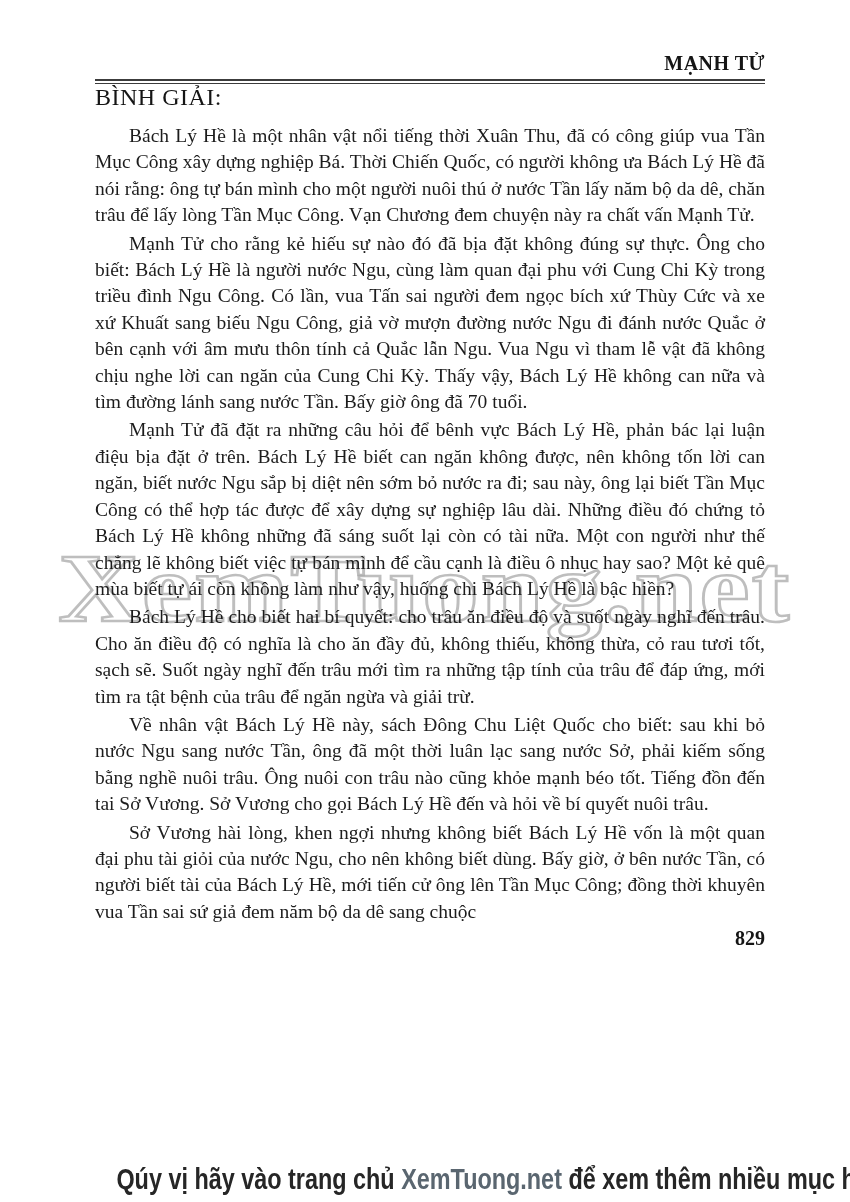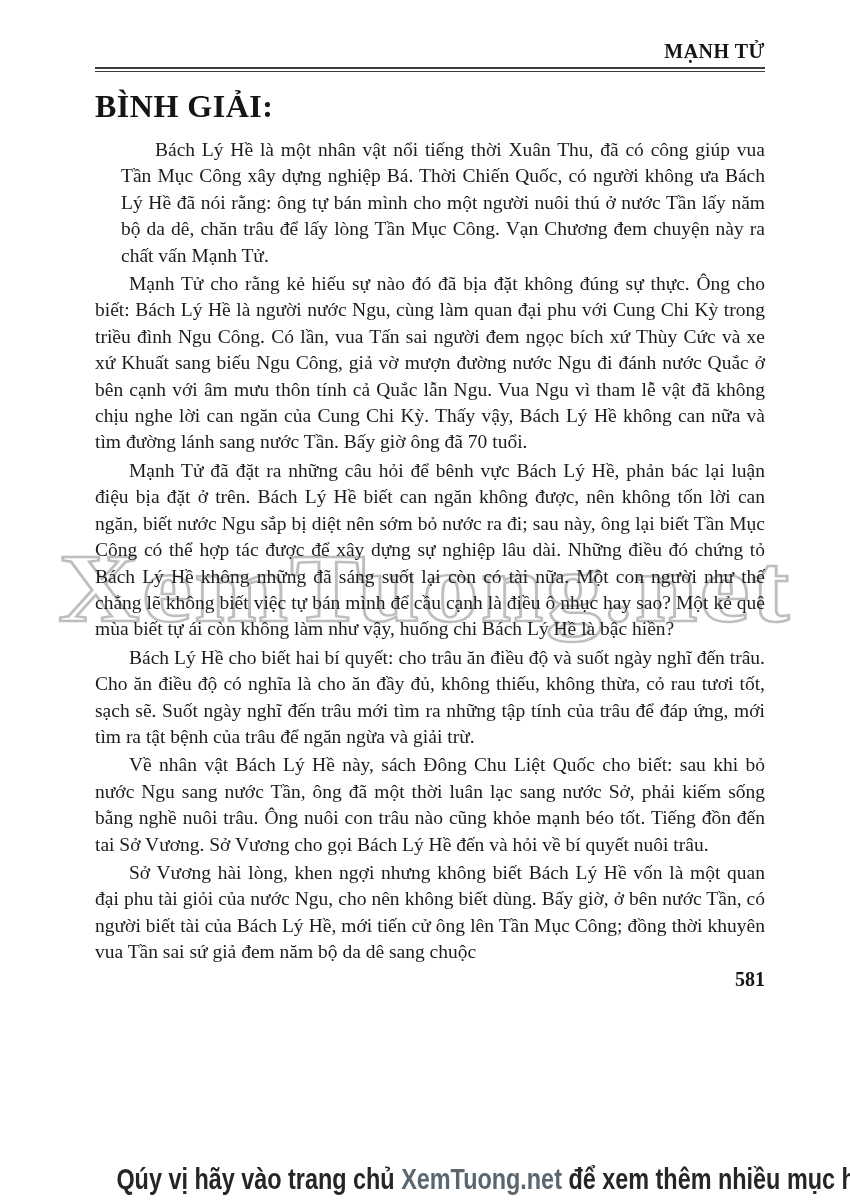--- a/index.html
+++ b/index.html
@@ -35,52 +35,51 @@
 
   .content {
     position: absolute;
     left: 95px;
     top: 0;
     width: 670px;
     z-index: 1;
   }
 
   .running-header {
-    margin-top: 40px;
+    margin-top: 52px;
     text-align: right;
     font-weight: bold;
     font-size: 20px;
     letter-spacing: 0.5px;
     color: #151515;
   }
 
   .header-rule {
     margin-top: 4px;
     height: 5px;
     border-top: 2px solid #3c3c3c;
     border-bottom: 1px solid #3c3c3c;
   }
 
   .section-heading {
-    margin-top: 16px;
-    font-weight: bold;
-    font-size: 32px;
+    font-weight: normal;
+    font-size: 24px;
     letter-spacing: 0.5px;
     color: #151515;
   }
 
   .body-text p {
     margin-top: 2px;
     font-size: 19.5px;
     line-height: 26.4px;
     text-align: justify;
     text-indent: 34px;
     color: #1c1c1c;
   }
-  .body-text p:first-child { margin-top: 12px; margin-left: 26px; }
+  .body-text p:first-child { margin-top: 12px; }
 
   .page-number {
     margin-top: 2px;
     text-align: right;
     font-weight: bold;
     font-size: 20px;
     color: #151515;
   }
 
   .footer {
@@ -120,21 +119,21 @@
 
     <div class="body-text">
       <p>Bách Lý Hề là một nhân vật nổi tiếng thời Xuân Thu, đã có công giúp vua Tần Mục Công xây dựng nghiệp Bá. Thời Chiến Quốc, có người không ưa Bách Lý Hề đã nói rằng: ông tự bán mình cho một người nuôi thú ở nước Tần lấy năm bộ da dê, chăn trâu để lấy lòng Tần Mục Công. Vạn Chương đem chuyện này ra chất vấn Mạnh Tử.</p>
       <p>Mạnh Tử cho rằng kẻ hiếu sự nào đó đã bịa đặt không đúng sự thực. Ông cho biết: Bách Lý Hề là người nước Ngu, cùng làm quan đại phu với Cung Chi Kỳ trong triều đình Ngu Công. Có lần, vua Tấn sai người đem ngọc bích xứ Thùy Cức và xe xứ Khuất sang biếu Ngu Công, giả vờ mượn đường nước Ngu đi đánh nước Quắc ở bên cạnh với âm mưu thôn tính cả Quắc lẫn Ngu. Vua Ngu vì tham lễ vật đã không chịu nghe lời can ngăn của Cung Chi Kỳ. Thấy vậy, Bách Lý Hề không can nữa và tìm đường lánh sang nước Tần. Bấy giờ ông đã 70 tuổi.</p>
       <p>Mạnh Tử đã đặt ra những câu hỏi để bênh vực Bách Lý Hề, phản bác lại luận điệu bịa đặt ở trên. Bách Lý Hề biết can ngăn không được, nên không tốn lời can ngăn, biết nước Ngu sắp bị diệt nên sớm bỏ nước ra đi; sau này, ông lại biết Tần Mục Công có thể hợp tác được để xây dựng sự nghiệp lâu dài. Những điều đó chứng tỏ Bách Lý Hề không những đã sáng suốt lại còn có tài nữa. Một con người như thế chẳng lẽ không biết việc tự bán mình để cầu cạnh là điều ô nhục hay sao? Một kẻ quê mùa biết tự ái còn không làm như vậy, huống chi Bách Lý Hề là bậc hiền?</p>
       <p>Bách Lý Hề cho biết hai bí quyết: cho trâu ăn điều độ và suốt ngày nghĩ đến trâu. Cho ăn điều độ có nghĩa là cho ăn đầy đủ, không thiếu, không thừa, cỏ rau tươi tốt, sạch sẽ. Suốt ngày nghĩ đến trâu mới tìm ra những tập tính của trâu để đáp ứng, mới tìm ra tật bệnh của trâu để ngăn ngừa và giải trừ.</p>
       <p>Về nhân vật Bách Lý Hề này, sách Đông Chu Liệt Quốc cho biết: sau khi bỏ nước Ngu sang nước Tần, ông đã một thời luân lạc sang nước Sở, phải kiếm sống bằng nghề nuôi trâu. Ông nuôi con trâu nào cũng khỏe mạnh béo tốt. Tiếng đồn đến tai Sở Vương. Sở Vương cho gọi Bách Lý Hề đến và hỏi về bí quyết nuôi trâu.</p>
       <p>Sở Vương hài lòng, khen ngợi nhưng không biết Bách Lý Hề vốn là một quan đại phu tài giỏi của nước Ngu, cho nên không biết dùng. Bấy giờ, ở bên nước Tần, có người biết tài của Bách Lý Hề, mới tiến cử ông lên Tần Mục Công; đồng thời khuyên vua Tần sai sứ giả đem năm bộ da dê sang chuộc</p>
     </div>
 
-    <div class="page-number">581</div>
+    <div class="page-number">829</div>
 
   </div>
 
   <div class="footer">
     <span class="footer-inner">
       <span>Qúy vị hãy vào trang chủ </span><span class="footer-site">XemTuong.net</span><span> để xem thêm nhiều mục hay khác</span>
     </span>
   </div>
 
 </div>

